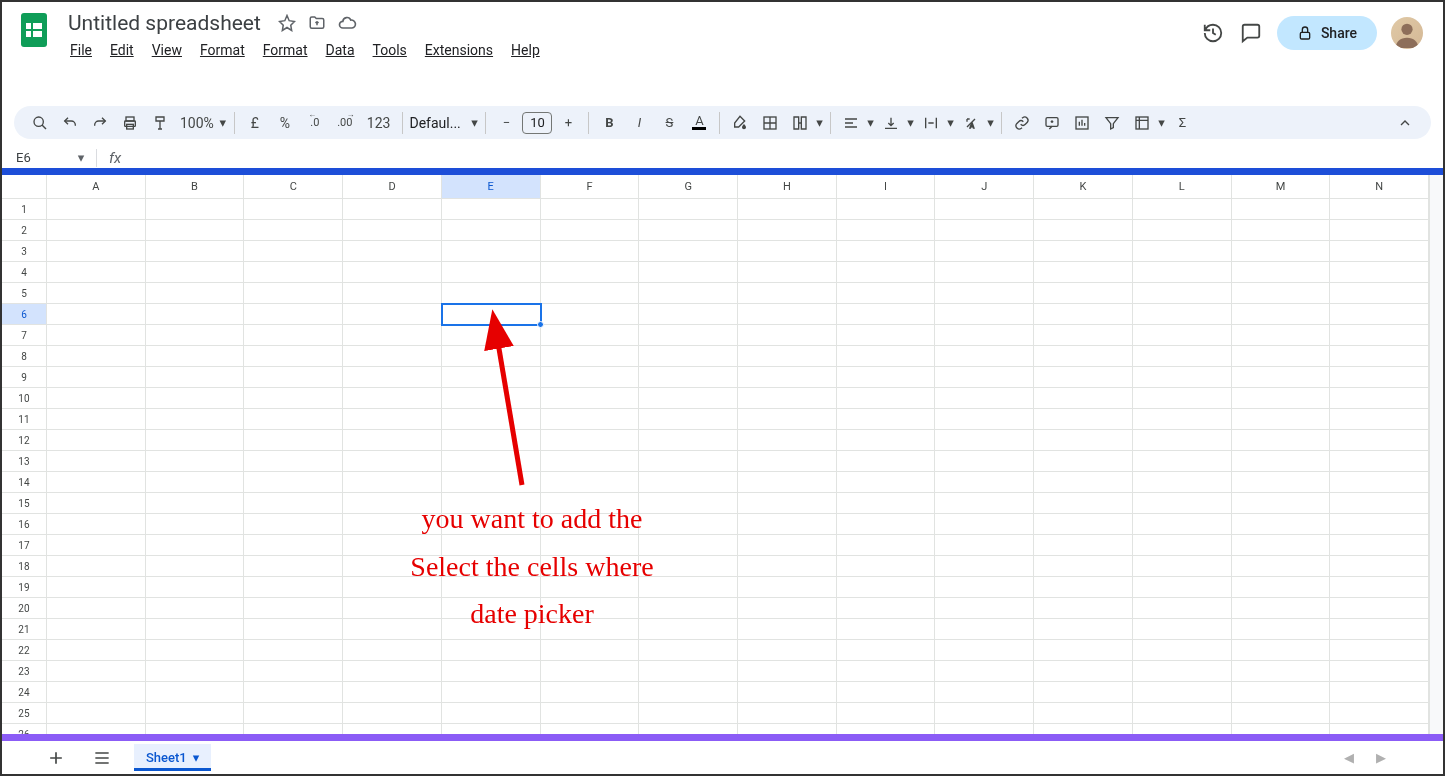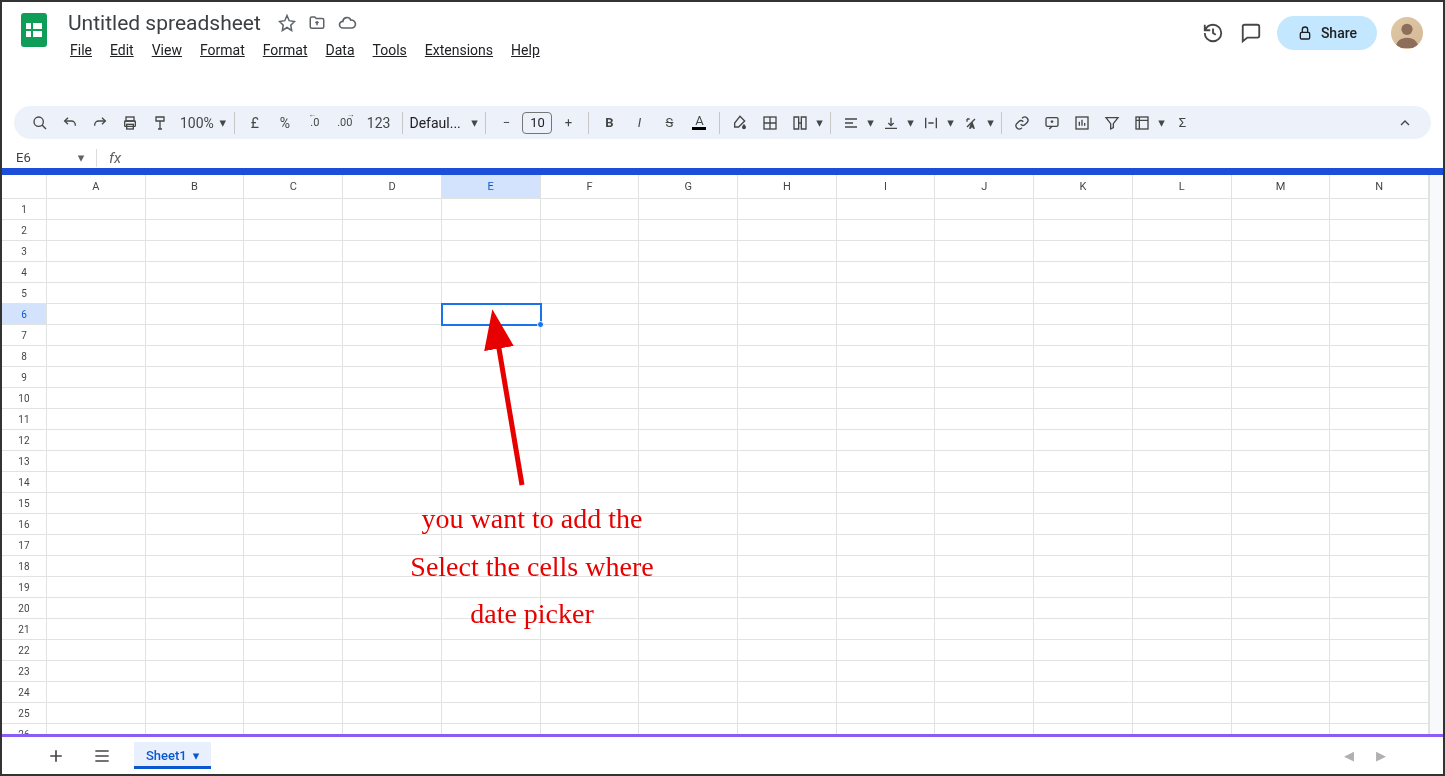--- a/index.html
+++ b/index.html
@@ -63,21 +63,21 @@
 .cell { width: 101px; border-right: 1px solid #e1e3e1; border-bottom: 1px solid #e1e3e1; background:#fff; cursor:cell; position:relative; }
 .cell.selected { outline: 2px solid #1a73e8; outline-offset:-1px; z-index:3; }
 .sel-handle{position:absolute;right:-4px;bottom:-4px;width:7px;height:7px;background:#1a73e8;border-radius:50%;border:1px solid #fff;z-index:4;}
 .vscroll-ind{width:14px;border-left:1px solid #e1e3e1;background:#f8f9fa;}
 
 
 .annotation { position: absolute; pointer-events: none; z-index: 10; }
 .anno-text { font-family: "Comic Sans MS", cursive; color: #e60000; font-size: 28px; text-align: center; line-height: 1.7; font-weight:500; }
 
 
-.tabstrip { height: 40px; border-top: 3px solid #8b5cf6; display: flex; align-items: center; padding: 6px 40px; gap: 18px; }
+.tabstrip { height: 40px; border-top: 7px solid #8b5cf6; display: flex; align-items: center; padding: 6px 40px; gap: 18px; }
 .ts-btn { width: 28px; height: 28px; display:flex; align-items:center; justify-content:center; color:#444746; cursor:pointer; border-radius:4px; }
 .sheet-tab { padding: 6px 12px; color:#0b57d0; font-size:13px; font-weight:500; border-bottom: 0; display:flex; align-items:center; gap:6px; cursor:pointer; background:#e8f0fe; border-radius: 0; position: relative; }
 .sheet-tab::after{content:'';position:absolute;bottom:0;left:0;right:0;height:3px;background:#0b57d0;}
 .tabstrip-right{margin-left:auto;display:flex;gap:8px;padding-right:10px;}
 .scroll-chev{width:24px;height:24px;display:flex;align-items:center;justify-content:center;color:#b0b0b0;cursor:pointer;}
 
 svg { display:block; }
 </style>
 </head>
 <body>

